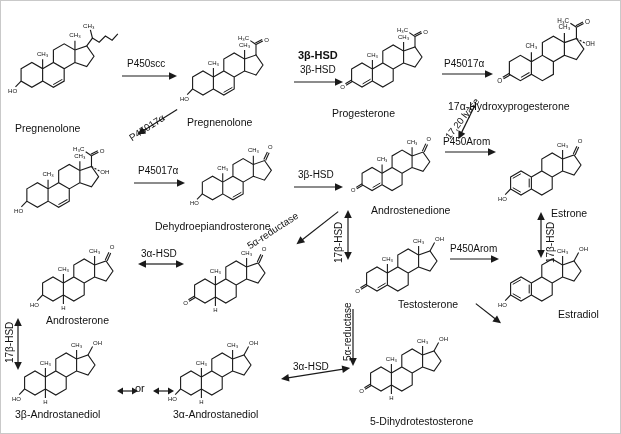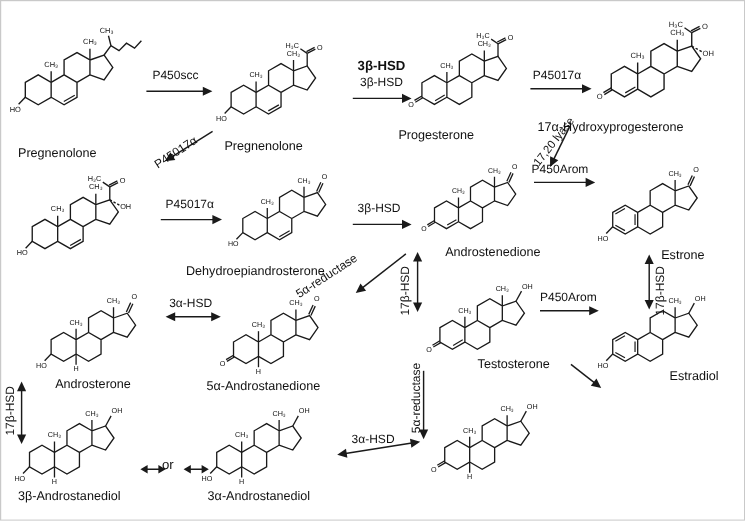--- a/index.html
+++ b/index.html
@@ -303,23 +303,23 @@
   <div class="lbl" style="left:14px;top:121px">Pregnenolone</div>
   <div class="lbl" style="left:186px;top:115px">Pregnenolone</div>
   <div class="lbl" style="left:331px;top:106px">Progesterone</div>
   <div class="lbl" style="left:447px;top:99px">17α-Hydroxyprogesterone</div>
   <div class="lbl" style="left:154px;top:219px">Dehydroepiandrosterone</div>
   <div class="lbl" style="left:370px;top:203px">Androstenedione</div>
   <div class="lbl" style="left:550px;top:206px">Estrone</div>
   <div class="lbl" style="left:557px;top:307px">Estradiol</div>
   <div class="lbl" style="left:397px;top:297px">Testosterone</div>
   <div class="lbl" style="left:45px;top:313px">Androsterone</div>
-  <div class="lbl" style="left:171px;top:315px">5α-Androstanedione</div>
   <div class="lbl" style="left:14px;top:407px">3β-Androstanediol</div>
   <div class="lbl" style="left:172px;top:407px">3α-Androstanediol</div>
+  <div class="lbl" style="left:369px;top:414px">5-Dihydrotestosterone</div>
 
   <div class="arrow" style="left:120px;top:70px;width:56px">
     <svg viewBox="0 0 56 10">
         <line x1="1" y1="5" x2="49" y2="5"></line>
         <polygon points="48,1.2 56,5 48,8.8"></polygon>
       </svg>
     </div>
   <div class="arrow" style="left:292px;top:76px;width:50px">
     <svg viewBox="0 0 50 10">
         <line x1="1" y1="5" x2="43" y2="5"></line>

